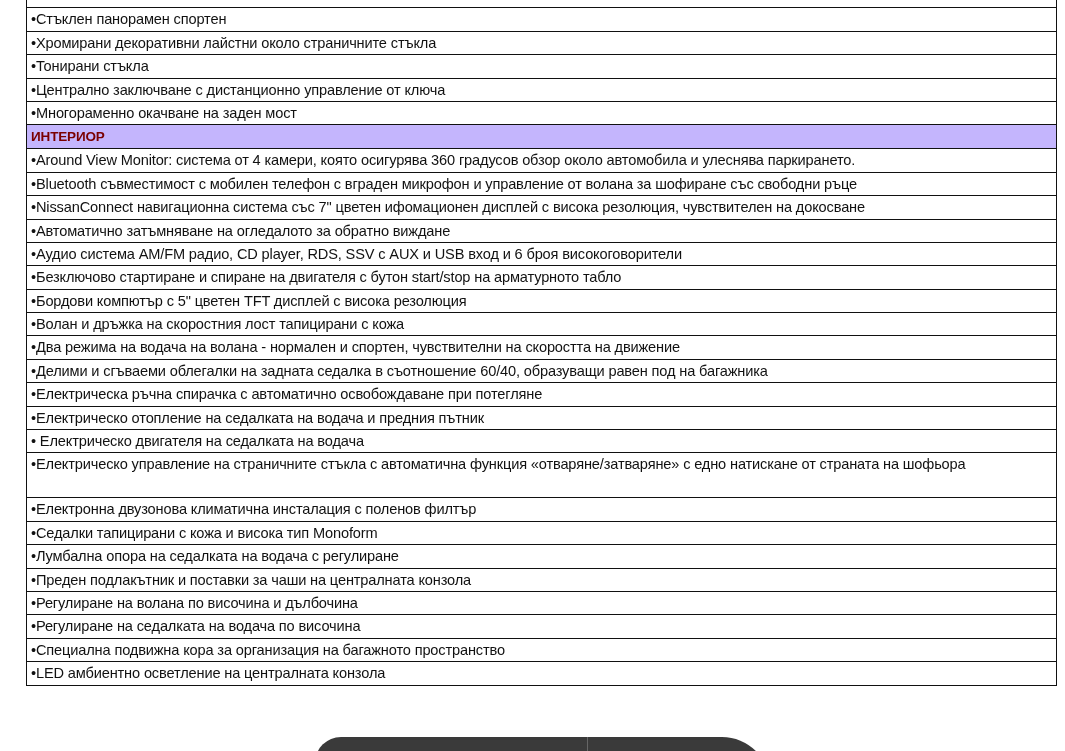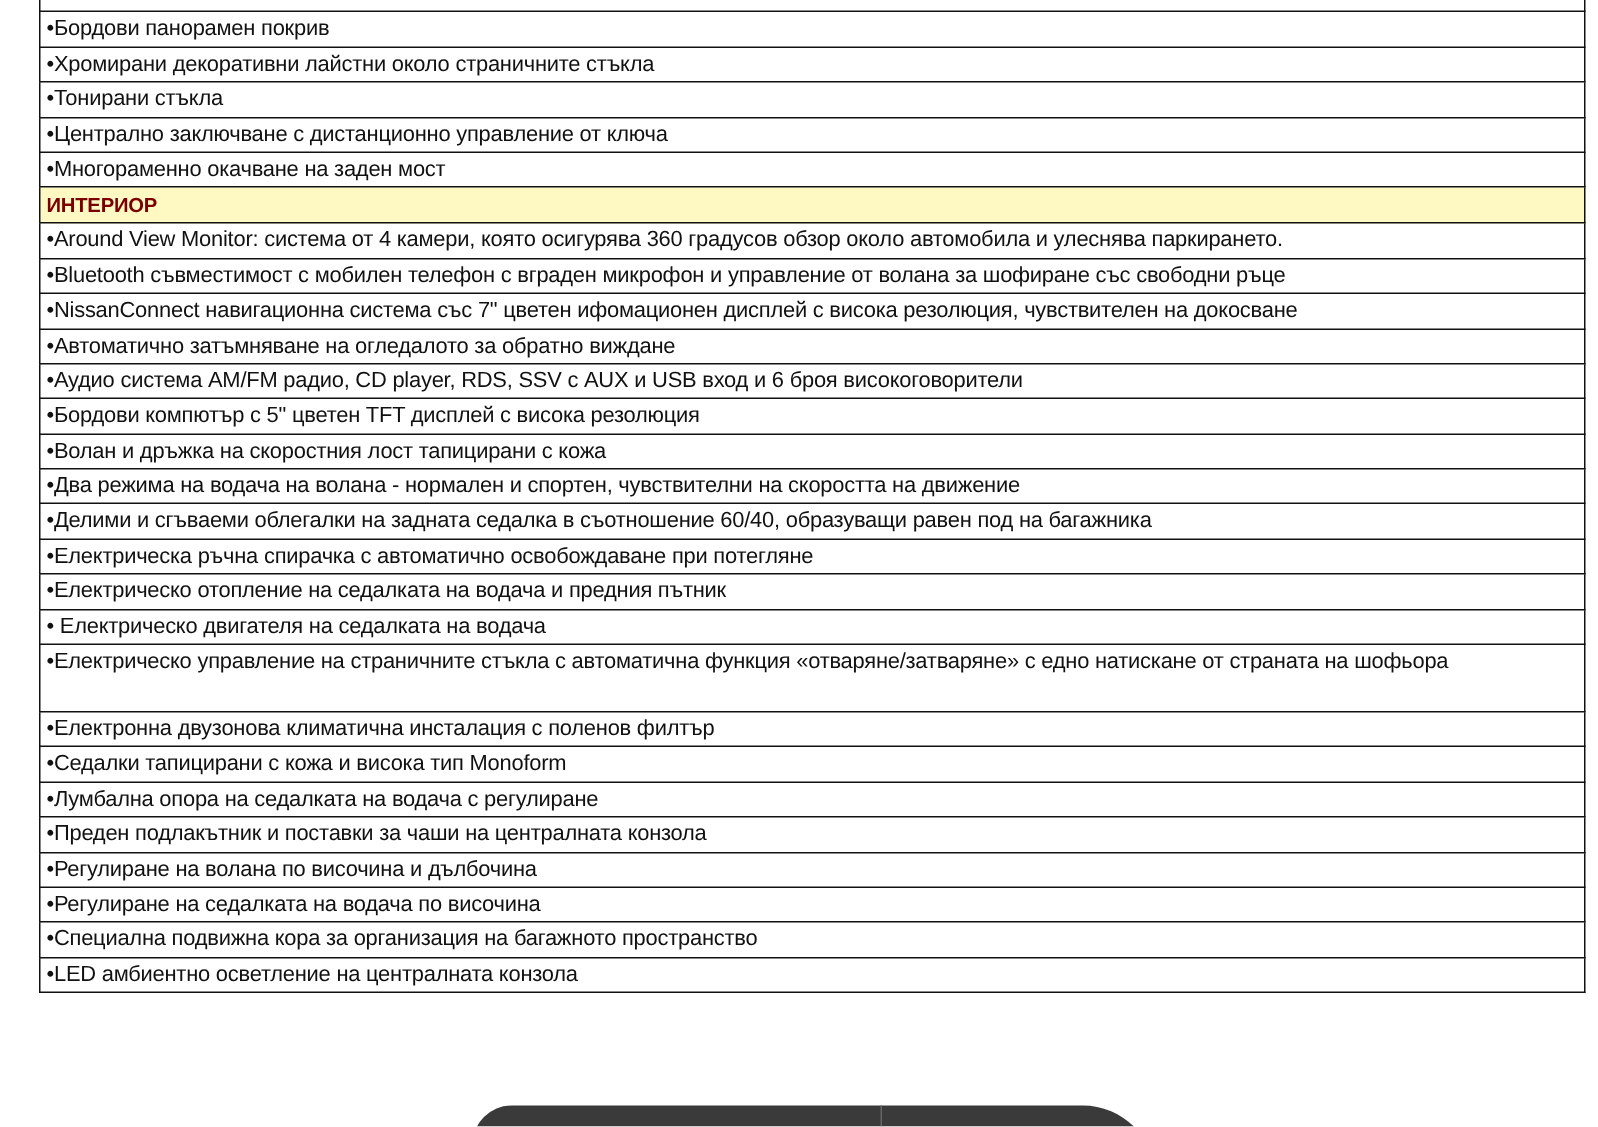--- a/index.html
+++ b/index.html
@@ -31,21 +31,21 @@
       padding: 0 0 0 4px;
       font-size: 14.6px;
       line-height: 22px;
       height: 22.4px;
       color: #111;
       white-space: normal;
       vertical-align: top;
       letter-spacing: -0.15px;
     }
     table.spec tr.section td {
-      background: #fef9c3;
+      background: #c4b5fd;
       color: #7a0000;
       font-weight: bold;
       font-size: 13.5px;
       height: 23px;
       line-height: 23px;
     }
     table.spec tr.multi td {
       height: 44px;
     }
     .overlay {
@@ -69,21 +69,21 @@
 </head>
 <body>
 
 <div class="page">
   <table class="spec">
     <tbody>
       <tr>
           <td></td>
         </tr>
       <tr>
-          <td>•Бордови панорамен покрив</td>
+          <td>•Стъклен панорамен спортен</td>
         </tr>
       <tr>
           <td>•Хромирани декоративни лайстни около страничните стъкла</td>
         </tr>
       <tr>
           <td>•Тонирани стъкла</td>
         </tr>
       <tr>
           <td>•Централно заключване с дистанционно управление от ключа</td>
         </tr>
@@ -102,20 +102,23 @@
           <td>•Bluetooth съвместимост с мобилен телефон с вграден микрофон и управление от волана за шофиране със свободни ръце</td>
         </tr>
       <tr>
           <td>•NissanConnect навигационна система със 7" цветен ифомационен дисплей с висока резолюция, чувствителен на докосване</td>
         </tr>
       <tr>
           <td>•Автоматично затъмняване на огледалото за обратно виждане</td>
         </tr>
       <tr>
           <td>•Аудио система AM/FM радио, CD player, RDS, SSV с AUX и USB вход и 6 броя високоговорители</td>
+        </tr>
+      <tr>
+          <td>•Безключово стартиране и спиране на двигателя с бутон start/stop на арматурното табло</td>
         </tr>
       <tr>
           <td>•Бордови компютър с 5" цветен TFT дисплей с висока резолюция</td>
         </tr>
       <tr>
           <td>•Волан и дръжка на скоростния лост тапицирани с кожа</td>
         </tr>
       <tr>
           <td>•Два режима на водача на волана - нормален и спортен, чувствителни на скоростта на движение</td>
         </tr>

